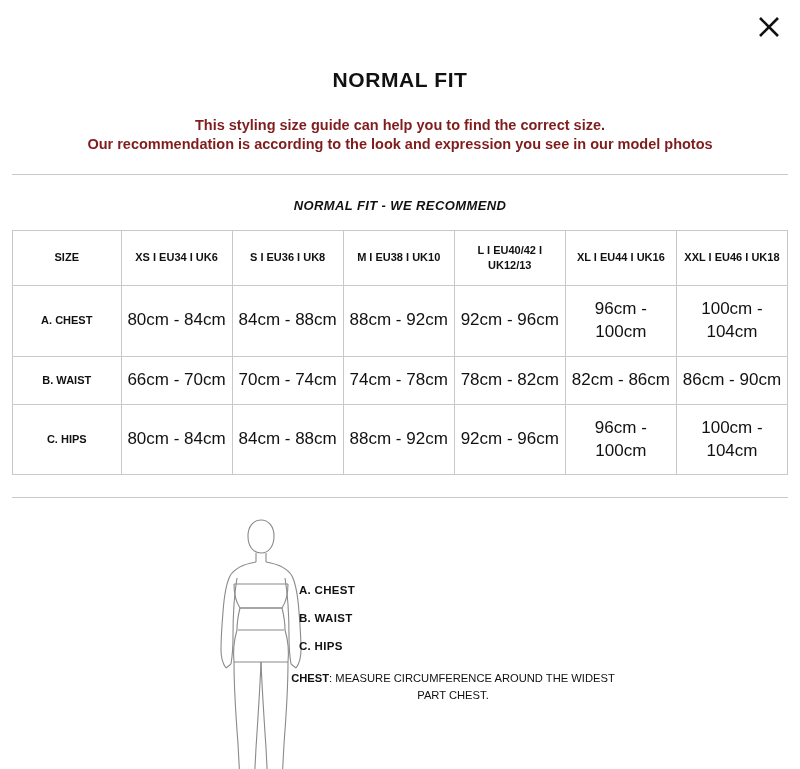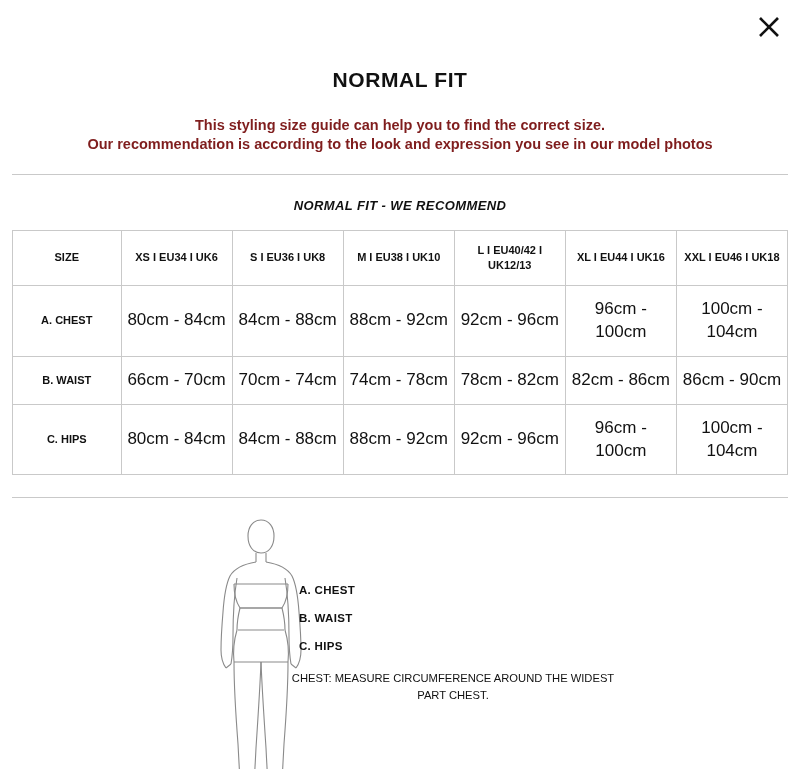--- a/index.html
+++ b/index.html
@@ -127,21 +127,21 @@
     position: absolute;
     left: 288px;
     top: 158px;
     width: 330px;
     text-align: center;
     font-size: 11.2px;
     color: #111;
     line-height: 1.45;
   }
   .measure-block p { margin: 0 0 16px 0; }
-  .measure-block b { font-weight: normal; }
+  .measure-block b { font-weight: bold; }
 </style>
 </head>
 <body>
 
 <button class="close-btn" aria-label="Close">
   <svg width="22" height="22" viewBox="0 0 22 22">
     <line x1="2" y1="2" x2="20" y2="20" stroke="#111" stroke-width="2.6"></line>
     <line x1="20" y1="2" x2="2" y2="20" stroke="#111" stroke-width="2.6"></line>
   </svg>
 </button>

